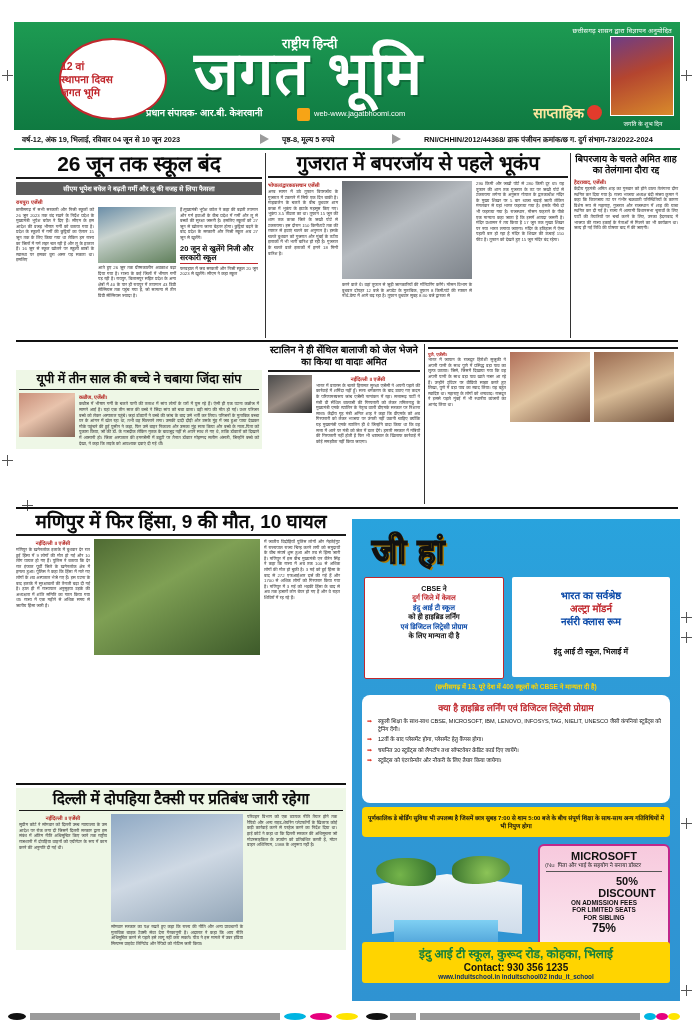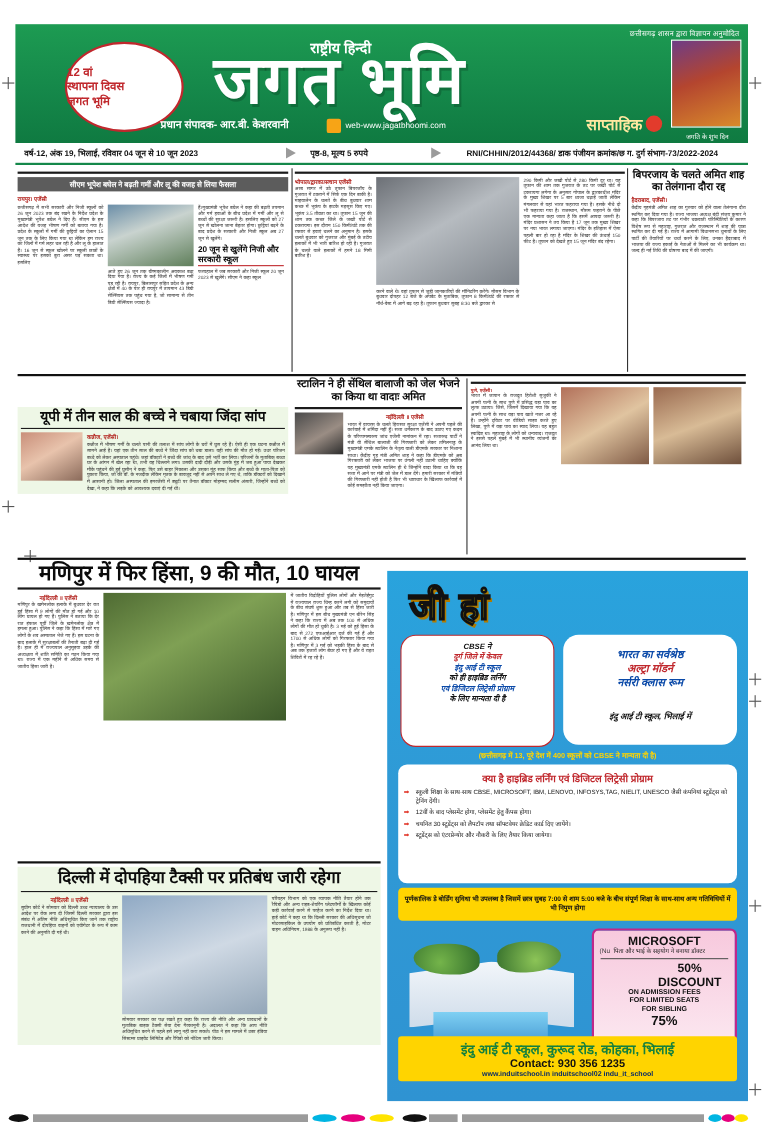--- a/index.html
+++ b/index.html
@@ -55,21 +55,21 @@
   .subhead-bar{background:#5c5c5c;color:#fff;font-weight:bold;font-size:9px;
      text-align:center;padding:2px 0;}
   .redhead{color:#0b0b0b;font-weight:bold;font-size:7.5px;line-height:9px;}
   .redline{height:1px;background:#c0282d;margin-top:1px;}
 
   
   .ad{position:absolute;left:352px;top:519px;width:328px;height:482px;
      background:linear-gradient(180deg,#29a3dd 0%,#2f9ad6 40%,#2f93d2 100%);}
   .ad-jihan{position:absolute;left:20px;top:8px;font-size:34px;font-weight:bold;color:#ffd400;
      -webkit-text-stroke:1.5px #111;text-shadow:2px 2px 0 #b07b00;letter-spacing:1px;}
-  .bubble{position:absolute;background:#fff;border-radius:14px;font-style:italic;}
+  .bubble{position:absolute;background:#fff;border-radius:2px;}
   .bubble.left{left:12px;top:58px;width:138px;height:100px;border:1.5px solid #c0282d;}
   .bubble.right{left:160px;top:58px;width:158px;height:100px;}
   .bub-line{text-align:center;font-size:7px;line-height:9.4px;font-weight:bold;}
   .c-blue{color:#0a49a8;}.c-red{color:#c0282d;}.c-dark{color:#111;}
   .ad-note{position:absolute;left:8px;top:163px;width:312px;text-align:center;
      font-size:6.6px;font-weight:bold;color:#ffd400;}
   .ad-white{position:absolute;left:10px;top:176px;width:308px;height:108px;background:#fff;border-radius:8px;}
   .ad-white h4{margin:6px 0 4px;text-align:center;font-size:9px;color:#c0282d;}
   .ad-li{font-size:5.6px;line-height:7.6px;color:#111;margin:0 8px 3px 16px;position:relative;}
   .ad-li:before{content:"➡";position:absolute;left:-11px;top:0;color:#e02a1c;font-size:6px;}
@@ -129,20 +129,21 @@
 
   <div class="mh-strip">
     <span class="mh-issue">वर्ष-12, अंक 19, भिलाई, रविवार 04 जून से 10 जून 2023</span>
     <div class="arrowgrey" style="left:246px;"></div>
     <span class="mh-pages">पृष्ठ-8, मूल्य 5 रुपये</span>
     <div class="arrowgrey" style="left:378px;"></div>
     <span class="mh-rni">RNI/CHHIN/2012/44368/ डाक पंजीयन क्रमांक/छ ग. दुर्ग संभाग-73/2022-2024</span>
   </div>
 
   <div style="position:absolute;left:16px;top:153px;width:246px;">
+    <div class="hl" style="font-size:21px;text-align:center;">26 जून तक स्कूल बंद</div>
     <div class="rule" style="margin:3px 0 3px;"></div>
     <div class="subhead-bar" style="font-size:6.6px;">सीएम भूपेश बघेल ने बढ़ती गर्मी और लू की वजह से लिया फैसला</div>
     <div class="byline" style="margin-top:3px;">रायपुर। एजेंसी</div>
     <div style="display:flex;gap:4px;margin-top:1px;">
       <div style="width:78px;">
         <div class="body-txt">छत्तीसगढ़ में सभी सरकारी और निजी स्कूलों को 26 जून 2023 तक बंद रखने के निर्देश प्रदेश के मुख्यमंत्री भूपेश बघेल ने दिए हैं। सीएम के इस आदेश की वजह भीषण गर्मी को बताया गया है। प्रदेश के स्कूलों में गर्मी की छुट्टियों का ऐलान 15 जून तक के लिए किया गया था लेकिन हम राज्य का जिलों में गर्म लहर चल रही है और लू के हालात हैं। 16 जून से स्कूल खोलने पर स्कूली छात्रों के स्वास्थ्य पर इसका बुरा असर पड़ सकता था। इसलिए</div>
       </div>
       <div style="width:78px;">
         <div class="photo" style="height:56px;
              background:linear-gradient(160deg,#6b8ea8,#c9d3cf 40%,#5f7f5a);"></div>
@@ -151,20 +152,21 @@
       <div style="width:78px;">
         <div class="body-txt">हैं।मुख्यमंत्री भूपेश बघेल ने कहा की बढ़ती तपमान और गर्म हवाओं के बीच प्रदेश में गर्मी और लू से बच्चों की सुरक्षा जरूरी है। इसलिए स्कूलों को 27 जून से खोलना जाना बेहतर होगा। छुट्टियां बढ़ने के बाद प्रदेश के सरकारी और निजी स्कूल अब 27 जून से खुलेंगे।</div>
         <div class="redhead" style="margin-top:3px;">20 जून से खुलेंगे निजी और सरकारी स्कूल</div>
         <div class="redline"></div>
         <div class="body-txt" style="margin-top:2px;">फरवहाल में जब सरकारी और निजी स्कूल 20 जून 2023 से खुलेंगे। सीएम ने कहा स्कूल</div>
       </div>
     </div>
   </div>
 
   <div style="position:absolute;left:268px;top:153px;width:300px;">
+    <div class="hl" style="font-size:20px;text-align:center;">गुजरात में बपरजॉय से पहले भूकंप</div>
     <div class="rule" style="margin:3px 0 3px;"></div>
     <div style="display:flex;gap:4px;">
       <div style="width:70px;">
         <div class="byline">भोपाल/द्वारका/सचान एजेंसी</div>
         <div class="body-txt">अरब सागर में उठे तूफान बिपरजॉय के गुजरात में टकराने में सिर्फ एक दिन बाकी है। माहवालेन के चलते के बीच बुधवार शाम कच्छ में भूकंप के झटके महसूस किए गए। भूकंप 3.5 तीव्रता का था। तूफान 15 जून की शाम तक कच्छ जिले के जखौ पोर्ट से टकरायगा। इस दौरान 150 किमी/घंटे तक की रफ्तार से हवाएं चलने का अनुमान है। इसके चलते बुधवार को गुजरात और मुंबई के तटीय इलाकों में भी भारी बारिश हो रही है। गुजरात के चलते वाले इलाकों में हमने 18 मिमी बारिश है।</div>
       </div>
       <div style="width:130px;">
         <div class="photo k" style="height:98px;"></div>
         <div class="body-txt" style="margin-top:3px;">करने वाले थे। वहां तूफान से जुड़ी जानकारियों की मॉनिटरिंग करेंगे। मौसम विभाग के बुधवार दोपहर 12 बजे के अपडेट के मुताबिक, तूफान 8 किमी/घंटे की रफ्तार से नॉर्थ-वेस्ट में आगे बढ़ रहा है। तूफान बुधवार सुबह 8:30 बजे द्वारका से</div>
       </div>

